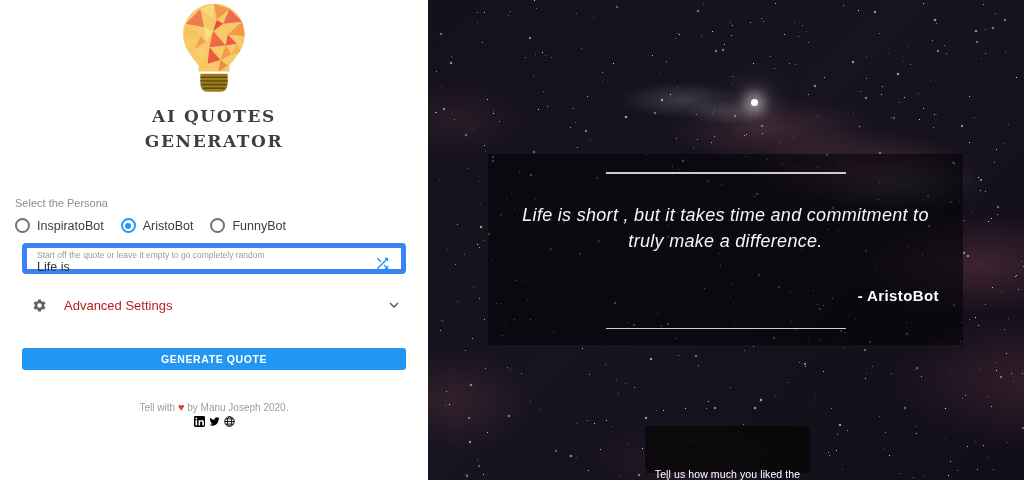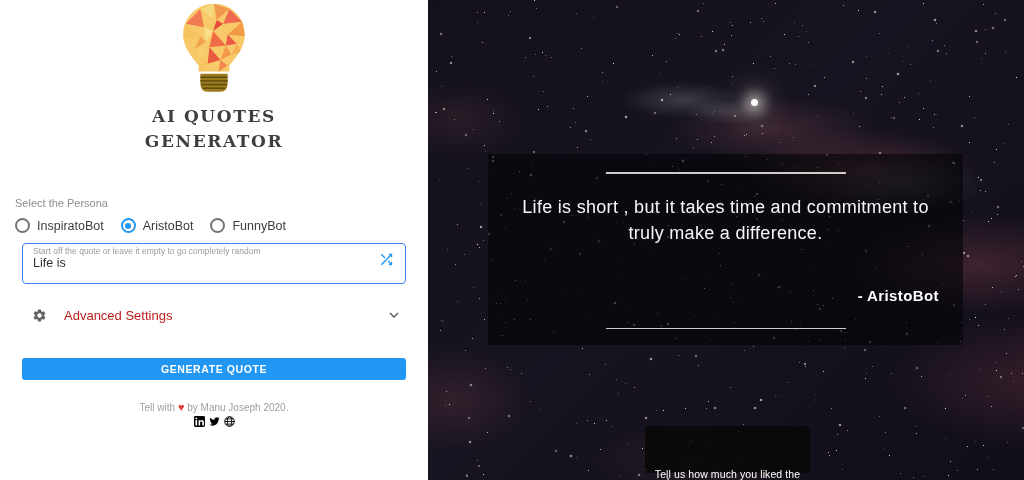--- a/index.html
+++ b/index.html
@@ -18,21 +18,21 @@
   .persona-label { font-size:11px; color:#8d8d8d; margin-left:15px; }
   .radio-row { display:flex; align-items:center; margin:9px 0 0 15px; }
   .radio-item { display:flex; align-items:center; margin-right:17px; cursor:pointer; }
   .radio-circle { width:15px; height:15px; border-radius:50%; border:2px solid #757575;
                   position:relative; flex-shrink:0; }
   .radio-item.checked .radio-circle { border-color:var(--accent-blue,#2196f3); }
   .radio-item.checked .radio-circle::after { content:""; position:absolute; left:2.5px; top:2.5px;
                   width:6px; height:6px; border-radius:50%; background:var(--accent-blue,#2196f3); }
   .radio-label { font-size:12.5px; color:#3c3c3c; margin-left:7px; }
 
-  .seed-box { margin:10px 22px 0 22px; height:41px; border:1px solid #3b82f6; border-radius:4px;
+  .seed-box { margin:10px 22px 0 22px; height:31px; border:5px solid #3b82f6; border-radius:4px;
               position:relative; background:#fff; }
   .seed-floating-label { position:absolute; left:10px; top:2px; font-size:8.5px; color:#9a9a9a; white-space:nowrap; }
   .seed-input { position:absolute; left:10px; top:12px; right:40px; border:none; outline:none;
                 font-size:12.5px; color:#333; font-family:"Liberation Sans", sans-serif; background:transparent; }
   .shuffle-btn { position:absolute; right:10px; top:7px; width:17px; height:17px; cursor:pointer; }
   .shuffle-btn svg { width:17px; height:17px; fill:var(--accent-blue,#2196f3); }
 
   .advanced-row { margin:18px 22px 0 22px; height:26px; display:flex; align-items:center; cursor:pointer; }
   .gear { width:15px; height:15px; margin-left:10px; }
   .gear svg { width:15px; height:15px; fill:#616161; }
@@ -71,22 +71,22 @@
   .star-layer.big { width:2px; height:2px; border-radius:50%; }
   .bright-star { position:absolute; left:323px; top:99px; width:7px; height:7px; border-radius:50%;
                  background:#fff; box-shadow:0 0 14px 5px rgba(255,250,240,.75), 0 0 30px 10px rgba(255,240,230,.25); }
 
   .quote-card { position:absolute; left:60px; top:154px; width:475px; height:191px;
                 background:rgba(3,3,7,.60); }
   .card-divider { position:absolute; left:50%; transform:translateX(-50%); width:240px; height:1.5px;
                   background:#cfccc9; }
   .card-divider.top { top:18px; }
   .card-divider.bottom { bottom:16px; }
-  .quote-text { position:absolute; top:40px; left:50%; transform:translateX(-50%); width:444px;
-                text-align:center; color:#f7f7f7; font-size:18px; line-height:26px; letter-spacing:.3px; }
+  .quote-text { position:absolute; top:48px; left:50%; transform:translateX(-50%); width:444px;
+                text-align:center; color:#f7f7f7; font-size:18px; line-height:26px; letter-spacing:.3px;font-style:italic; }
   .attribution { position:absolute; top:133px; right:24px; color:#ffffff; font-size:15px;
                  font-weight:bold; letter-spacing:.4px; }
 
   .rating-toast { position:absolute; left:217px; top:426px; width:165px; height:47px;
                   background:rgba(8,8,8,.88); border-radius:2px; color:#fff; }
   .toast-msg { font-size:10.5px; text-align:center; padding-top:6px; letter-spacing:.1px;margin-top:36px; }
   .toast-row { display:flex; align-items:center; margin-top:1px; padding-left:16px; }
   .heart { font-size:17px; line-height:17px; margin-right:1px; cursor:pointer;
            font-family:"DejaVu Sans", sans-serif; }
   .heart.filled { color:var(--heart-pink,#f4737f); }

